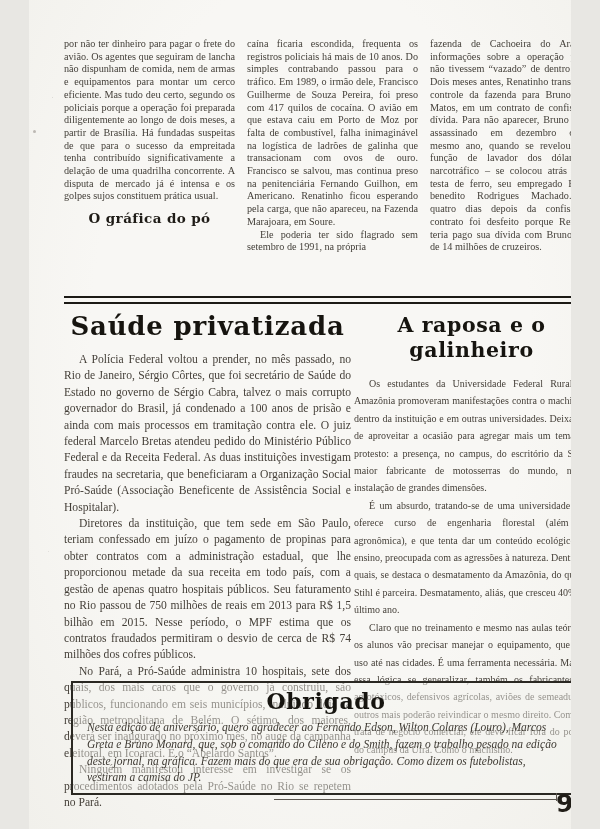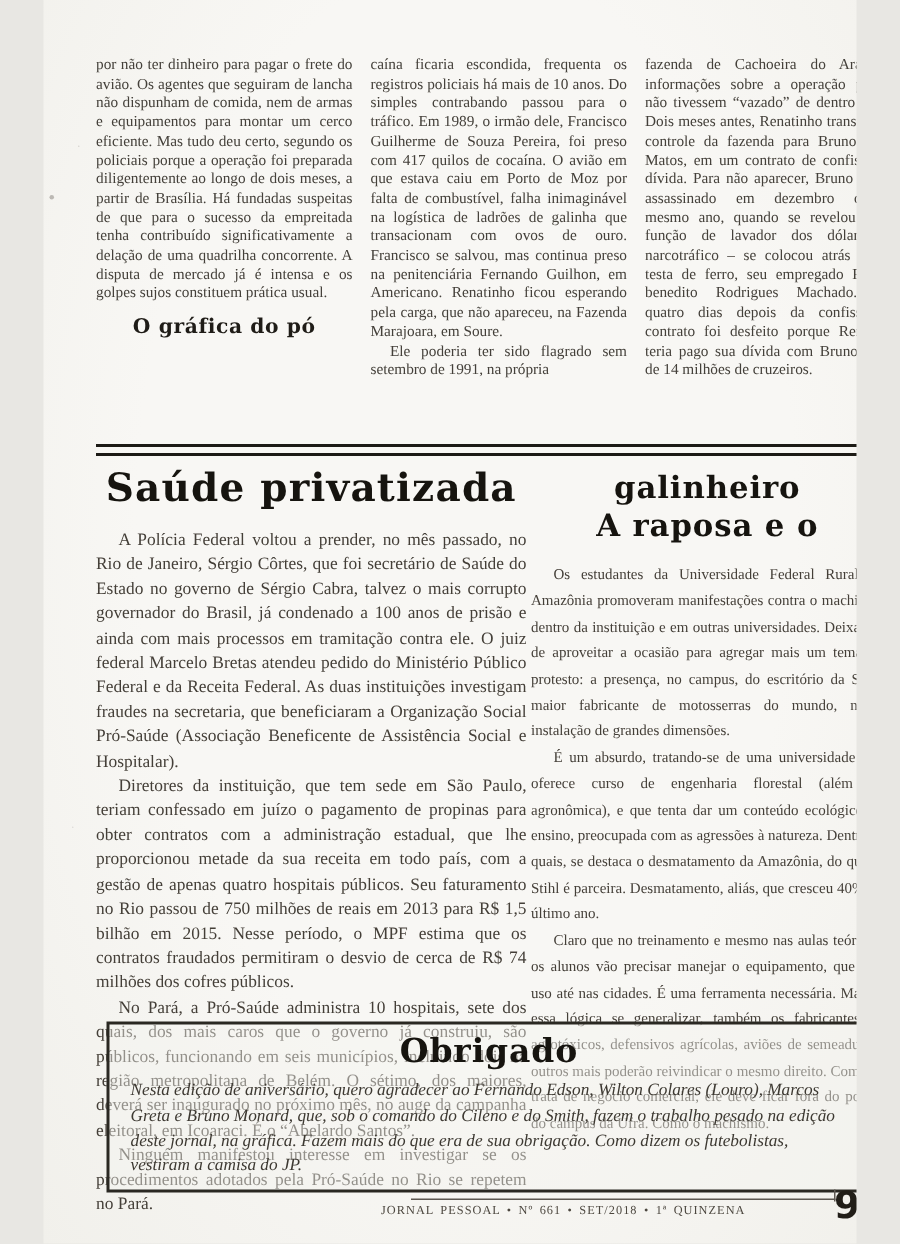--- a/index.html
+++ b/index.html
@@ -199,34 +199,33 @@
   <div class="articles">
     <div class="article-left">
       <h1>Saúde privatizada</h1>
       <p>A Polícia Federal voltou a prender, no mês passado, no Rio de Janeiro, Sérgio Côrtes, que foi secretário de Saúde do Estado no governo de Sérgio Cabra, talvez o mais corrupto governador do Brasil, já condenado a 100 anos de prisão e ainda com mais processos em tramitação contra ele. O juiz federal Marcelo Bretas atendeu pedido do Ministério Público Federal e da Receita Federal. As duas instituições investigam fraudes na secretaria, que beneficiaram a Organização Social Pró-Saúde (Associação Beneficente de Assistência Social e Hospitalar).</p>
       <p>Diretores da instituição, que tem sede em São Paulo, teriam confessado em juízo o pagamento de propinas para obter contratos com a administração estadual, que lhe proporcionou metade da sua receita em todo país, com a gestão de apenas quatro hospitais públicos. Seu faturamento no Rio passou de 750 milhões de reais em 2013 para R$ 1,5 bilhão em 2015. Nesse período, o MPF estima que os contratos fraudados permitiram o desvio de cerca de R$ 74 milhões dos cofres públicos.</p>
       <p>No Pará, a Pró-Saúde administra 10 hospitais, sete dos quais, dos mais caros que o governo já construiu, são públicos, funcionando em seis municípios, incluindo dois na região metropolitana de Belém. O sétimo, dos maiores, deverá ser inaugurado no próximo mês, no auge da campanha eleitoral, em Icoaraci. É o “Abelardo Santos”.</p>
       <p>Ninguém manifestou interesse em investigar se os procedimentos adotados pela Pró-Saúde no Rio se repetem no Pará.</p>
     </div>
     <div class="article-right">
       <h2>
+        <span>A raposa e o</span>
         <span>galinheiro</span>
-        <span>A raposa e o</span>
       </h2>
       <p>Os estudantes da Universidade Federal Rural da Amazônia promoveram manifestações contra o machismo dentro da instituição e em outras universidades. Deixaram de aproveitar a ocasião para agregar mais um tema ao protesto: a presença, no campus, do escritório da Stihl, maior fabricante de motosserras do mundo, numa instalação de grandes dimensões.</p>
       <p>É um absurdo, tratando-se de uma universidade que oferece curso de engenharia florestal (além de agronômica), e que tenta dar um conteúdo ecológico ao ensino, preocupada com as agressões à natureza. Dentre as quais, se destaca o desmatamento da Amazônia, do qual a Stihl é parceira. Desmatamento, aliás, que cresceu 40% no último ano.</p>
       <p>Claro que no treinamento e mesmo nas aulas teóricas, os alunos vão precisar manejar o equipamento, que tem uso até nas cidades. É uma ferramenta necessária. Mas se essa lógica se generalizar, também os fabricantes de agrotóxicos, defensivos agrícolas, aviões de semeadura e outros mais poderão reivindicar o mesmo direito. Como se trata de negócio comercial, ele deve ficar fora do portão do campus da Ufra. Como o machismo.</p>
     </div>
   </div>
 
   <div class="thanks-box">
     <h2>Obrigado</h2>
     <p>Nesta edição de aniversário, quero agradecer ao Fernando Edson, Wilton Colares (Louro), Marcos Greta e Bruno Monard, que, sob o comando do Cileno e do Smith, fazem o trabalho pesado na edição deste jornal, na gráfica. Fazem mais do que era de sua obrigação. Como dizem os futebolistas, vestiram a camisa do JP.</p>
   </div>
 
   <div class="footer-rule"></div>
   <div class="footer-tick"></div>
-  <div class="footer-text">JORNAL PESSOAL • Nº 661 • SET/2018 • 1ª QUINZENA</div>
   <div class="page-number">9</div>
 
   <div class="speck"></div>
 
 </div>
 
 </body></html>

